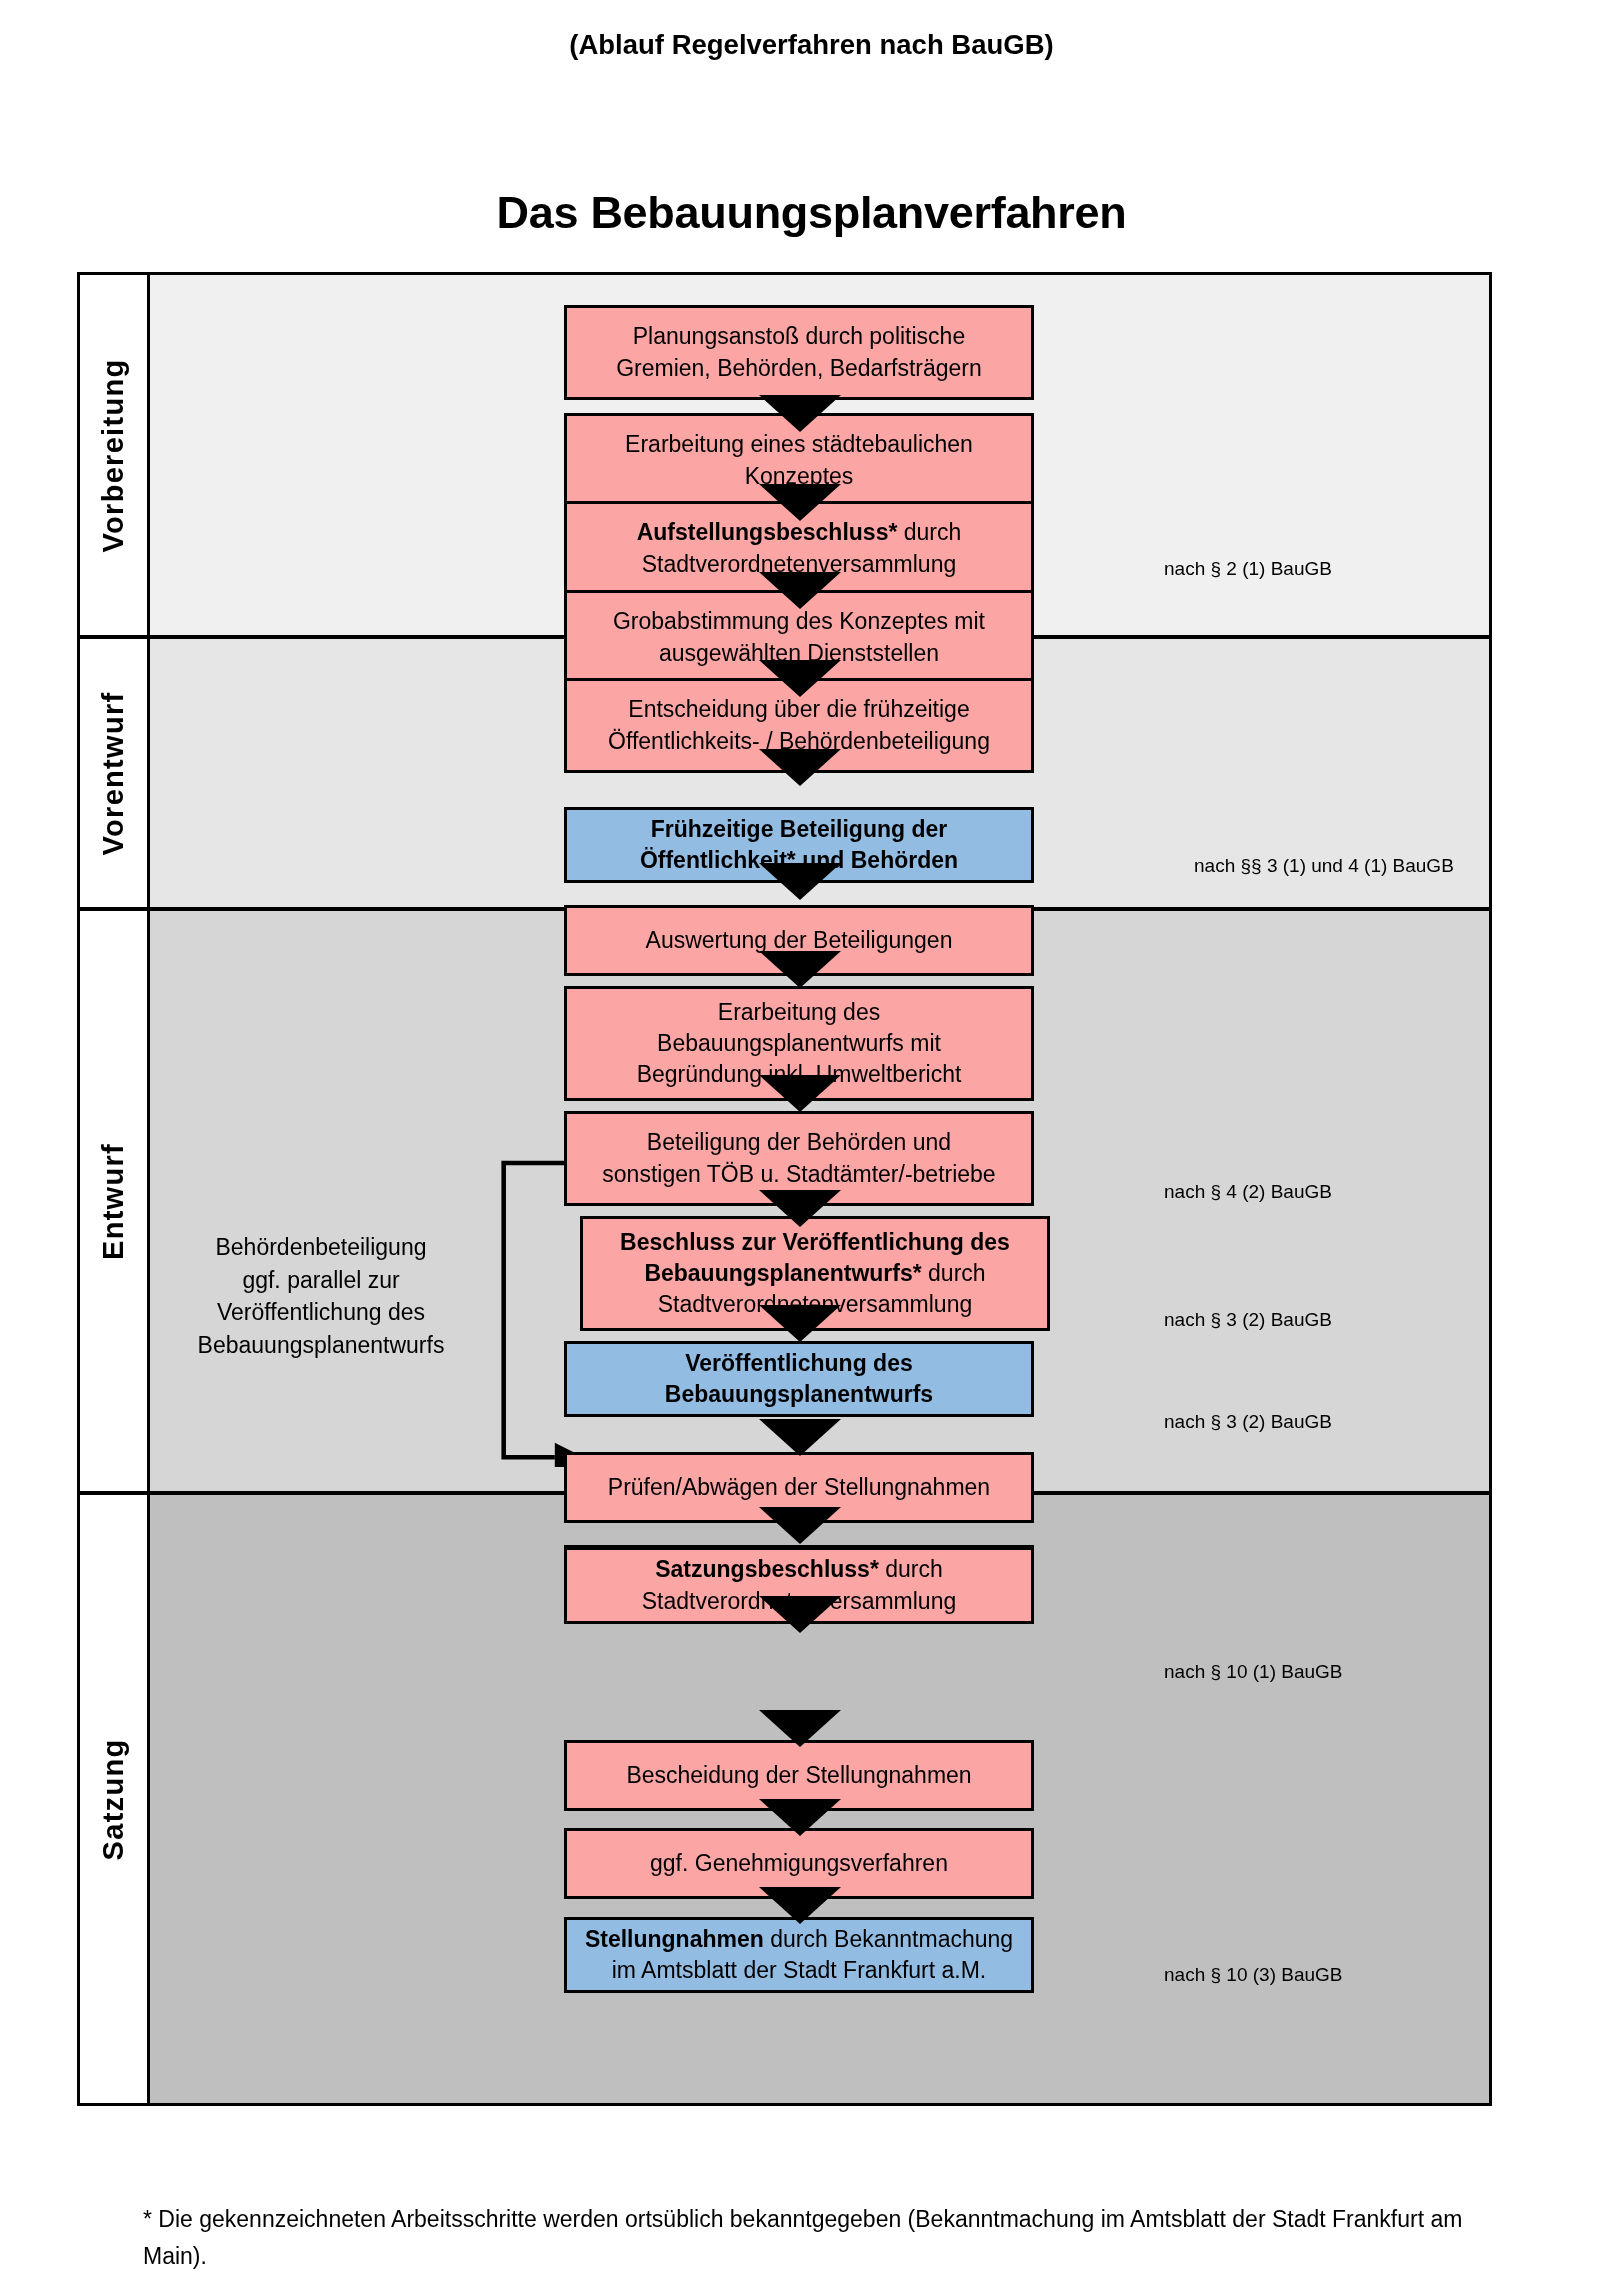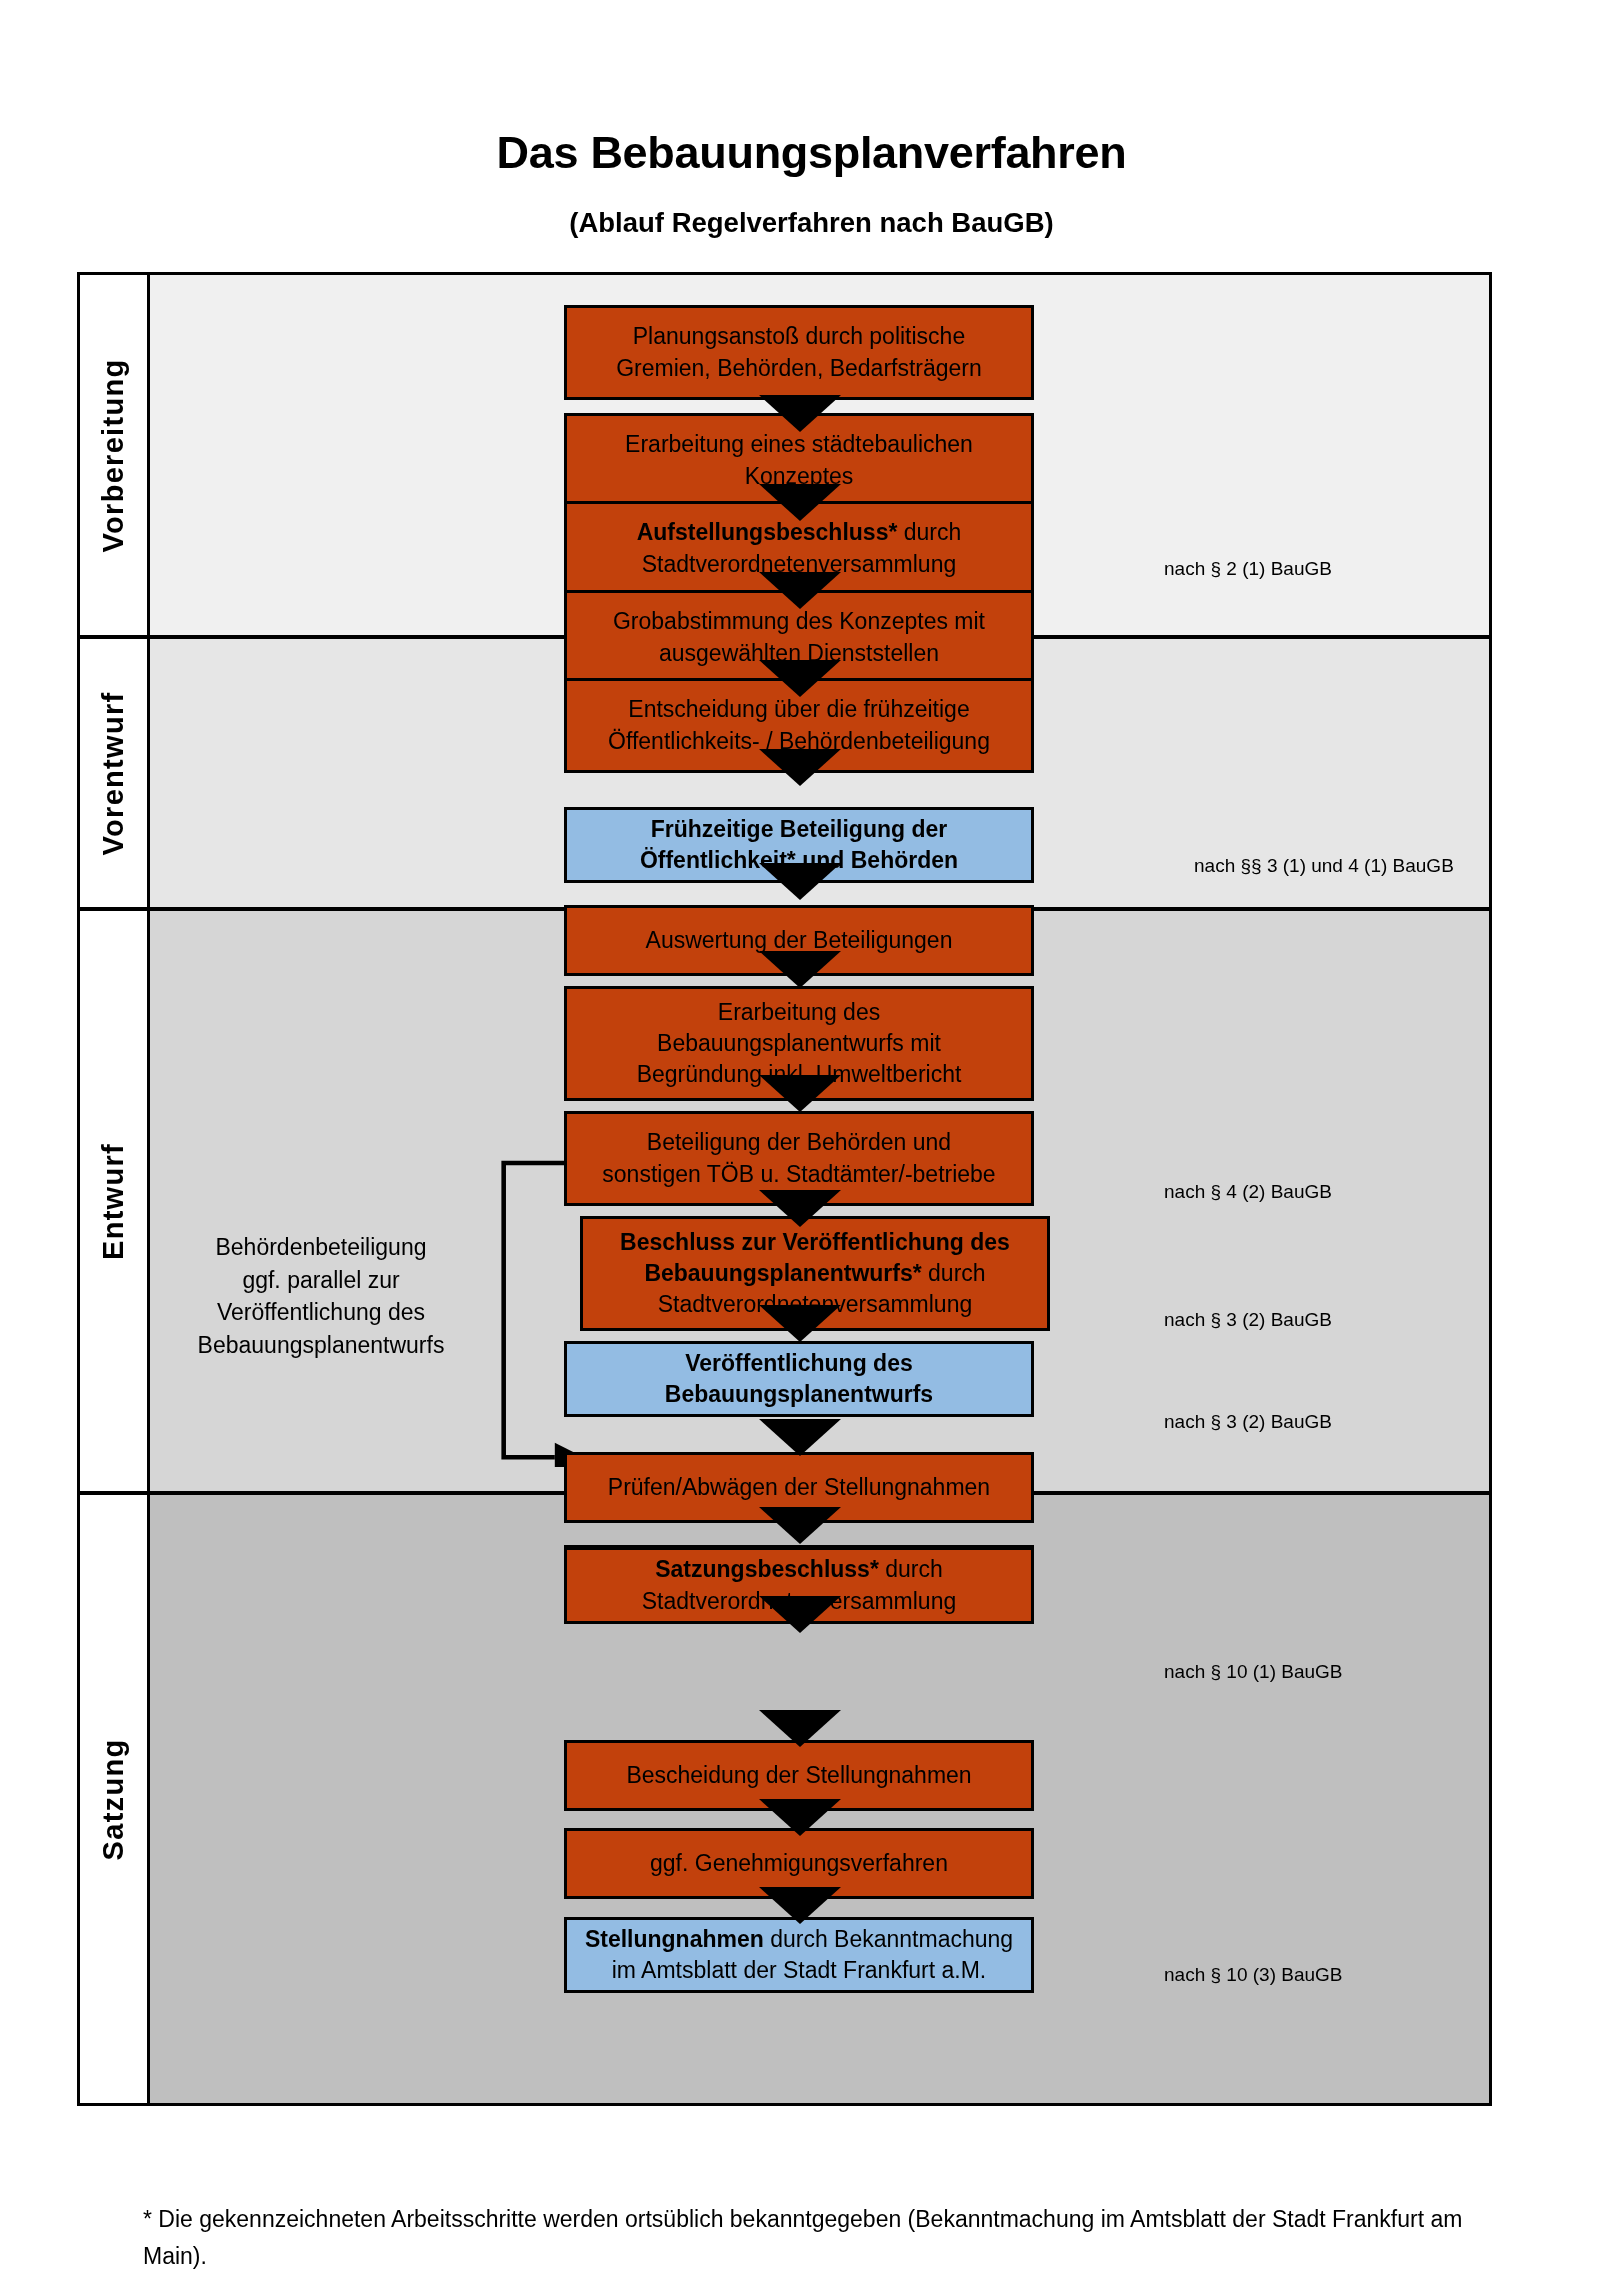--- a/index.html
+++ b/index.html
@@ -70,21 +70,21 @@
     position: absolute; left: 0; right: 0; height: 3.9px; background: #000;
   }
 
   
   .node {
     position: absolute;
     left: 564px;
     width: 470px;
     box-sizing: border-box;
     border: 3.9px solid #000;
-    background: #c2410c;
+    background: #fca5a5;
     display: flex;
     align-items: center;
     justify-content: center;
     text-align: center;
     font-size: 23px;
     line-height: 1.35;
     padding: 2.6px 6.5px;
     z-index: 3;
   }
   .node.blue { background: #93BCE3; }
@@ -132,22 +132,22 @@
     width: 1355px;
     font-size: 23px;
     line-height: 1.6;
     margin-top: 44px;
   }
 </style>
 </head>
 <body>
 
 <div id="title-block">
+  <div id="sub-title">(Ablauf Regelverfahren nach BauGB)</div>
   <div id="main-title">Das Bebauungsplanverfahren</div>
-  <div id="sub-title">(Ablauf Regelverfahren nach BauGB)</div>
 </div>
 
 <div id="frame">
 
   <div class="band" style="top:0px; height:360px;">
     <div class="band-label">
       <span class="band-label-text">Vorbereitung</span>
     </div>
     <div class="band-body" style="background:#F0F0F0;"></div>
   </div>

